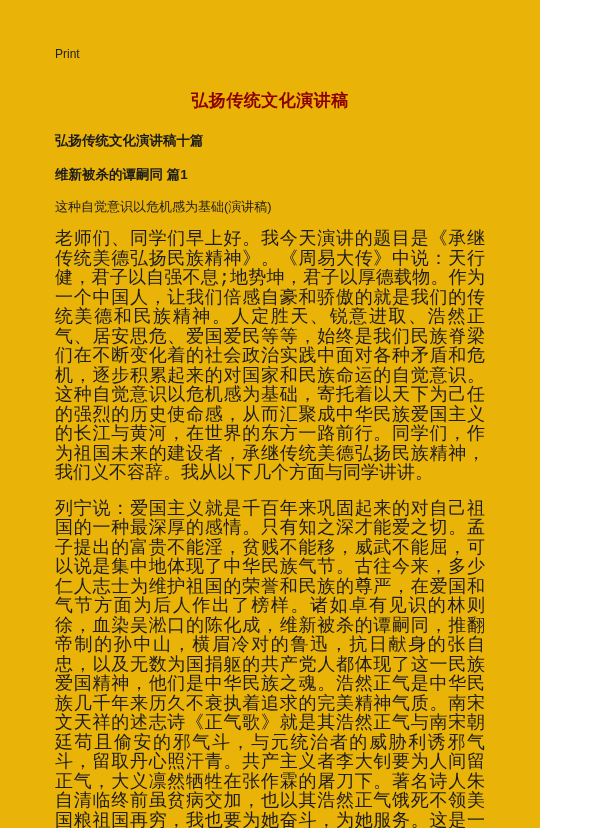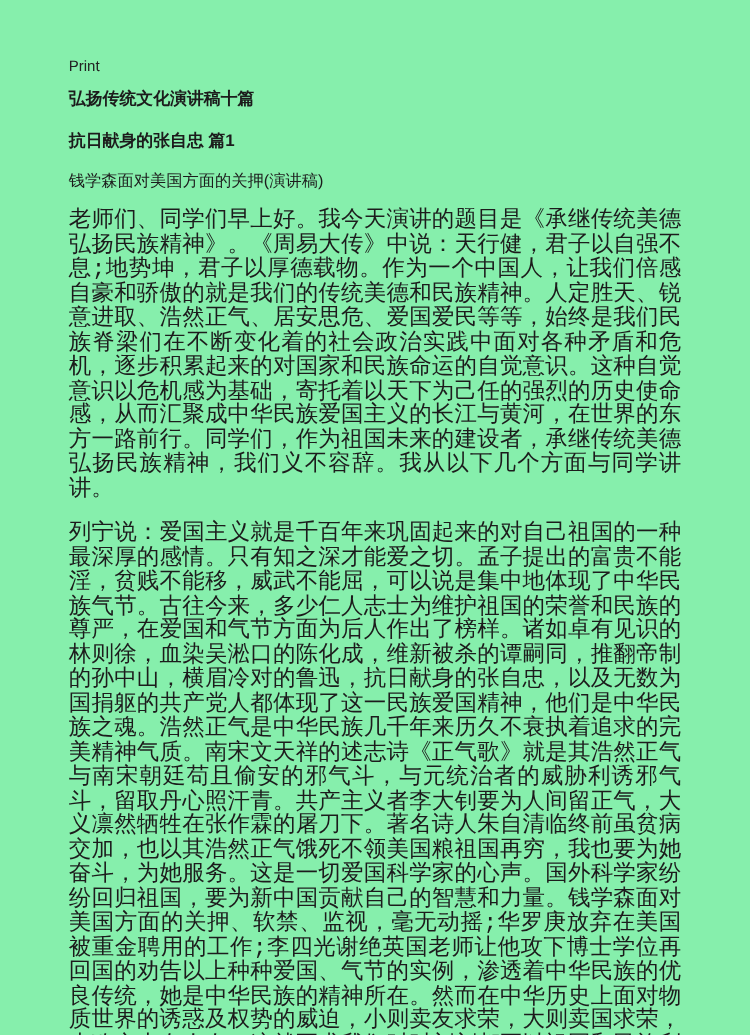--- a/index.html
+++ b/index.html
@@ -9,24 +9,24 @@
   }
   body {
     width: 600px;
     height: 828px;
     font-family: "Liberation Sans", sans-serif;
     color: #1c1c1c;
     overflow: hidden;
   }
   .page {
     box-sizing: border-box;
-    width: 600px;
+    width: 540px;
     height: 828px;
     padding: 44px 55px 0 55px;
-    background: #86efac;
+    background: #eab308;
   }
   .print-link {
     display: inline-block;
     font-size: 12px;
     color: #222222;
     cursor: pointer;
     margin: 0 0 10px 0;
   }
   .doc-title {
     text-align: center;
@@ -62,26 +62,27 @@
     margin: 4px 0 14px 0;
   }
 </style>
 </head>
 <body>
 
 <div class="page">
 
   <span class="print-link">Print</span>
 
+  <h1 class="doc-title" style="color: rgb(139, 0, 0);">弘扬传统文化演讲稿</h1>
 
   <div class="bold-line">弘扬传统文化演讲稿十篇</div>
 
-  <div class="piece-heading">抗日献身的张自忠 篇1</div>
+  <div class="piece-heading">维新被杀的谭嗣同 篇1</div>
 
-  <div class="lead-line">钱学森面对美国方面的关押(演讲稿)</div>
+  <div class="lead-line">这种自觉意识以危机感为基础(演讲稿)</div>
 
   <p class="body-para">老师们、同学们早上好。我今天演讲的题目是《承继传统美德弘扬民族精神》。《周易大传》中说：天行健，君子以自强不息;地势坤，君子以厚德载物。作为一个中国人，让我们倍感自豪和骄傲的就是我们的传统美德和民族精神。人定胜天、锐意进取、浩然正气、居安思危、爱国爱民等等，始终是我们民族脊梁们在不断变化着的社会政治实践中面对各种矛盾和危机，逐步积累起来的对国家和民族命运的自觉意识。这种自觉意识以危机感为基础，寄托着以天下为己任的强烈的历史使命感，从而汇聚成中华民族爱国主义的长江与黄河，在世界的东方一路前行。同学们，作为祖国未来的建设者，承继传统美德弘扬民族精神，我们义不容辞。我从以下几个方面与同学讲讲。</p>
 
 
   <p class="body-para">列宁说：爱国主义就是千百年来巩固起来的对自己祖国的一种最深厚的感情。只有知之深才能爱之切。孟子提出的富贵不能淫，贫贱不能移，威武不能屈，可以说是集中地体现了中华民族气节。古往今来，多少仁人志士为维护祖国的荣誉和民族的尊严，在爱国和气节方面为后人作出了榜样。诸如卓有见识的林则徐，血染吴淞口的陈化成，维新被杀的谭嗣同，推翻帝制的孙中山，横眉冷对的鲁迅，抗日献身的张自忠，以及无数为国捐躯的共产党人都体现了这一民族爱国精神，他们是中华民族之魂。浩然正气是中华民族几千年来历久不衰执着追求的完美精神气质。南宋文天祥的述志诗《正气歌》就是其浩然正气与南宋朝廷苟且偷安的邪气斗，与元统治者的威胁利诱邪气斗，留取丹心照汗青。共产主义者李大钊要为人间留正气，大义凛然牺牲在张作霖的屠刀下。著名诗人朱自清临终前虽贫病交加，也以其浩然正气饿死不领美国粮祖国再穷，我也要为她奋斗，为她服务。这是一切爱国科学家的心声。国外科学家纷纷回归祖国，要为新中国贡献自己的智慧和力量。钱学森面对美国方面的关押、软禁、监视，毫无动摇;华罗庚放弃在美国被重金聘用的工作;李四光谢绝英国老师让他攻下博士学位再回国的劝告以上种种爱国、气节的实例，渗透着中华民族的优良传统，她是中华民族的精神所在。然而在中华历史上面对物质世界的诱惑及权势的威迫，小则卖友求荣，大则卖国求荣，也确实大有人在。这就要求我们时时刻刻都要以祖国和民族利益为重，爱国主义不可丢，民族气节不可无。</p>
 
   <div class="section-heading">二.奋发、立志</div>
 
 </div>
 

